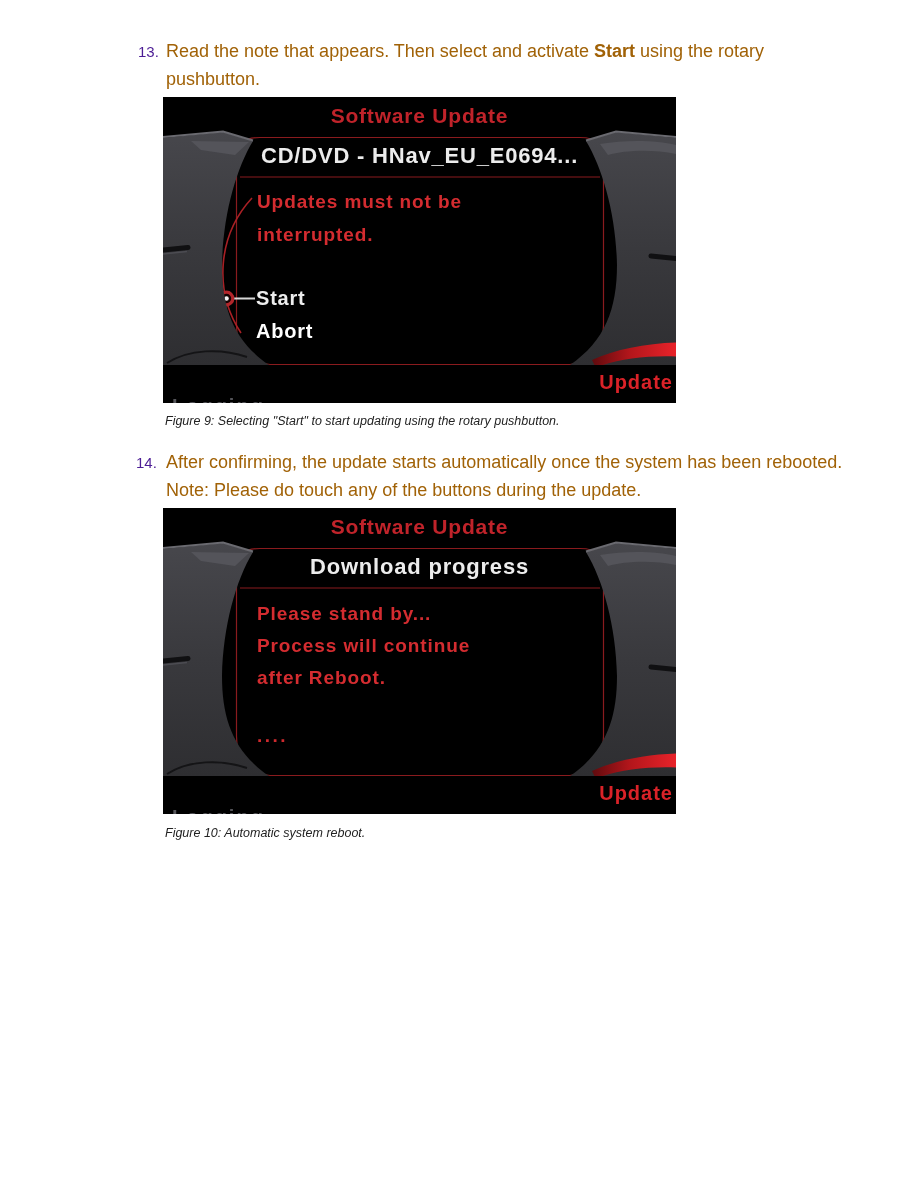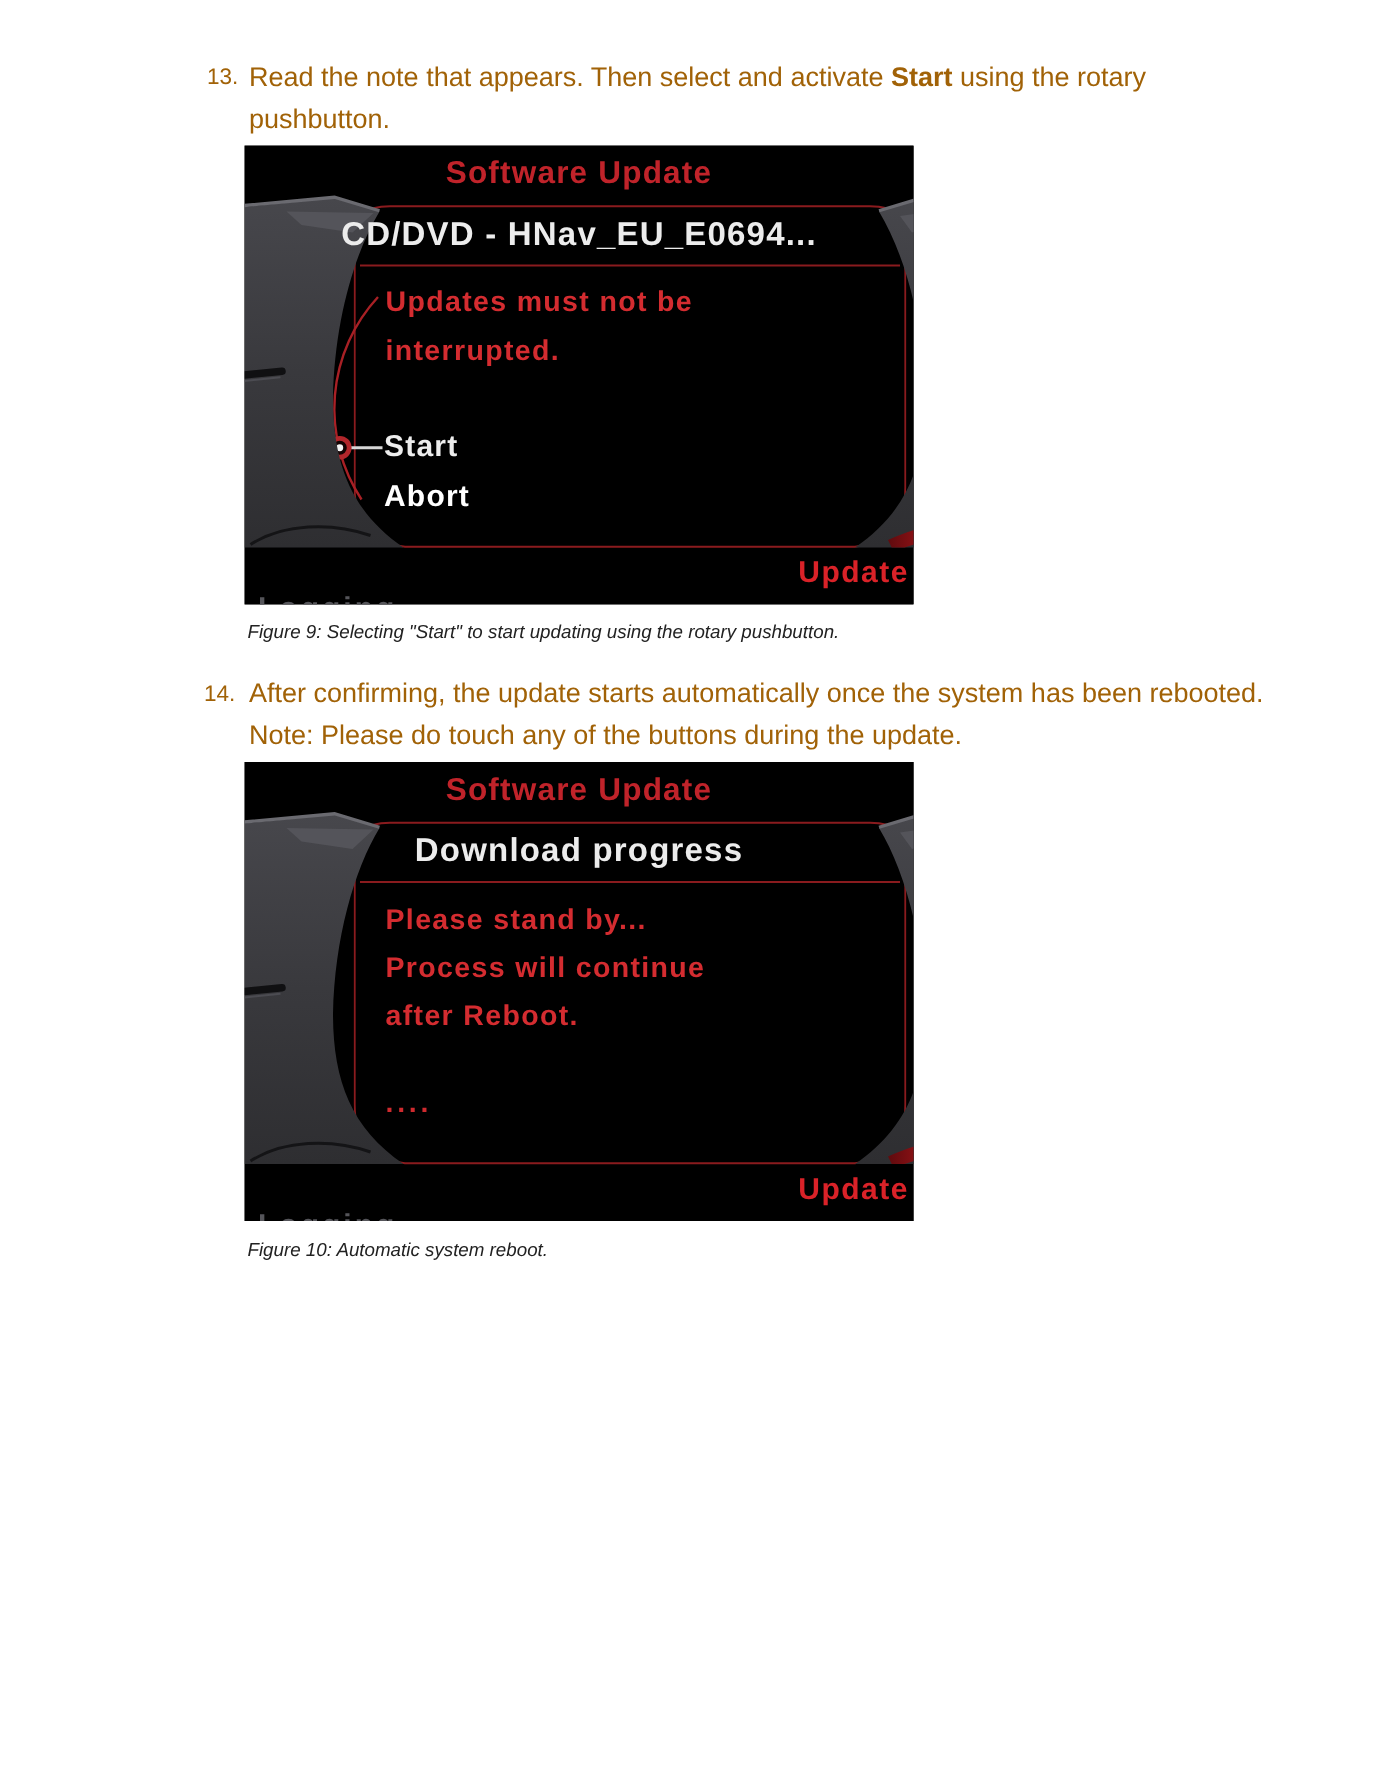--- a/index.html
+++ b/index.html
@@ -2,27 +2,27 @@
 <html><head>
 <meta charset="utf-8">
 <style>
   html,body{margin:0;padding:0;}
   body{
     width:918px;height:1188px;background:#ffffff;position:relative;
     font-family:"Liberation Sans",sans-serif;color:#1c1c1c;overflow:hidden;
   }
   .abs{position:absolute;}
   
-  .step-num{font-size:15px;line-height:17px;color:#a16207;}
+  .step-num{font-size:15px;line-height:17px;color:#4c1d95;}
   .step-line{font-size:18px;line-height:17px;color:#a16207;white-space:nowrap;}
   .step-line b{font-weight:bold;}
   .fig-caption{font-size:12.5px;line-height:15px;font-style:italic;color:#222;white-space:nowrap;}
   
   .mmi{
-    position:absolute;width:446px;height:306px;background:#000;overflow:hidden;
+    position:absolute;width:513px;height:306px;background:#000;overflow:hidden;
   }
   .mmi-svg{position:absolute;left:0;top:0;}
   .mmi-title{
     position:absolute;top:5px;left:0;width:100%;text-align:center;
     font-size:21px;line-height:28px;font-weight:bold;letter-spacing:0.8px;color:#c0232a;
   }
   .mmi-header{
     position:absolute;top:44px;left:0;width:100%;text-align:center;
     font-size:22px;line-height:30px;font-weight:bold;letter-spacing:0.8px;color:#ececec;
   }

